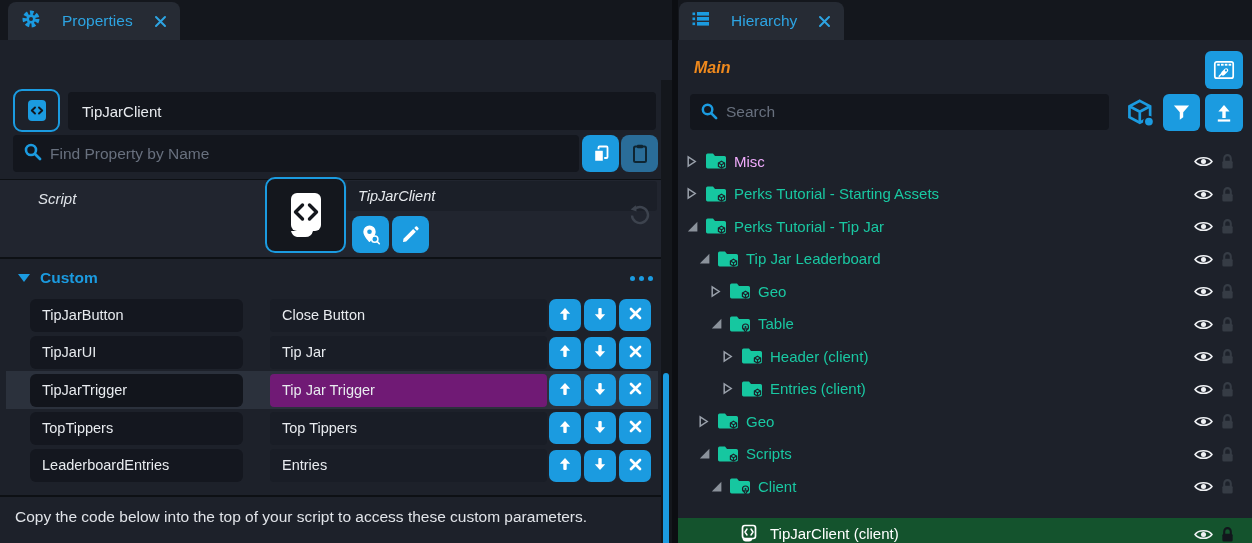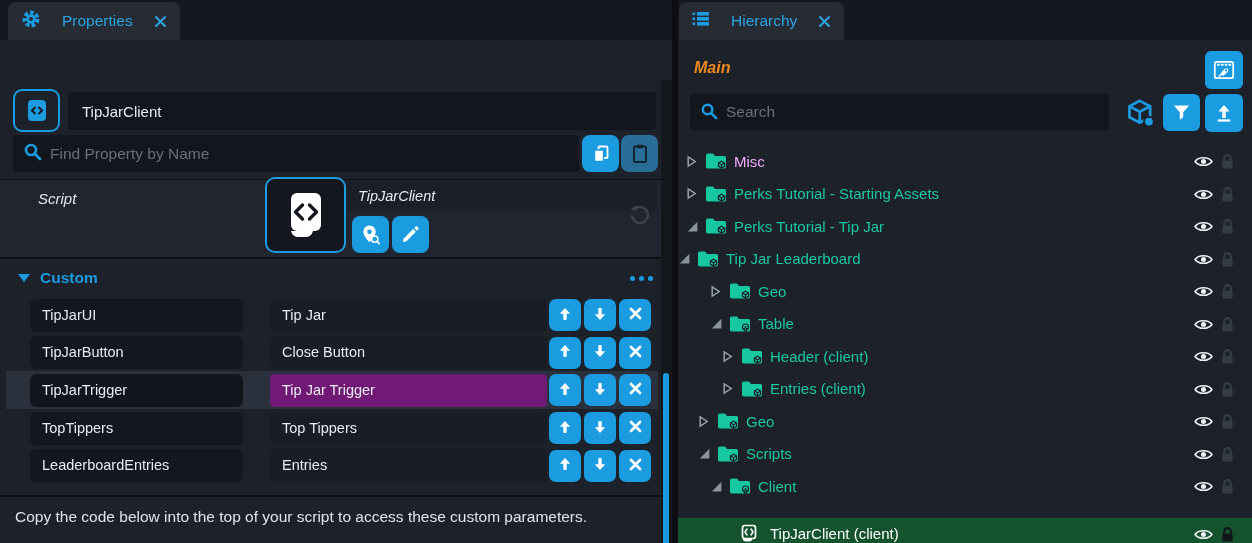--- a/index.html
+++ b/index.html
@@ -190,43 +190,43 @@
       </div>
 
       <div class="custom-header">
         <span class="tri-down"></span>
         <span class="custom-lbl">Custom</span>
         <span class="dots-ic"></span>
       </div>
 
       <div id="custom-rows">
           <div class="crow">
-            <div class="cname">TipJarUI</div>
-            <div class="cval">Tip Jar</div>
+            <div class="cname">TipJarButton</div>
+            <div class="cval">Close Button</div>
             <button class="rowbtn b-up">
               <span><svg width="16" height="16" viewBox="0 0 16 16">
                   <polygon points="8,2 2.8,7.8 13.2,7.8" fill="#fff"></polygon>
                   <rect x="6.3" y="6.8" width="3.4" height="7.2" rx="1" fill="#fff"></rect>
                 </svg></span>
             </button>
             <button class="rowbtn b-down">
               <span><svg width="16" height="16" viewBox="0 0 16 16">
                   <polygon points="8,14 2.8,8.2 13.2,8.2" fill="#fff"></polygon>
                   <rect x="6.3" y="2" width="3.4" height="7.2" rx="1" fill="#fff"></rect>
                 </svg></span>
             </button>
             <button class="rowbtn b-del">
               <span><svg width="15" height="15" viewBox="0 0 15 15">
                   <path d="M3 3 12 12 M12 3 3 12" stroke="#fff" stroke-width="2.7" stroke-linecap="round"></path>
                 </svg></span>
             </button>
           </div>
           <div class="crow">
-            <div class="cname">TipJarButton</div>
-            <div class="cval">Close Button</div>
+            <div class="cname">TipJarUI</div>
+            <div class="cval">Tip Jar</div>
             <button class="rowbtn b-up">
               <span><svg width="16" height="16" viewBox="0 0 16 16">
                   <polygon points="8,2 2.8,7.8 13.2,7.8" fill="#fff"></polygon>
                   <rect x="6.3" y="6.8" width="3.4" height="7.2" rx="1" fill="#fff"></rect>
                 </svg></span>
             </button>
             <button class="rowbtn b-down">
               <span><svg width="16" height="16" viewBox="0 0 16 16">
                   <polygon points="8,14 2.8,8.2 13.2,8.2" fill="#fff"></polygon>
                   <rect x="6.3" y="2" width="3.4" height="7.2" rx="1" fill="#fff"></rect>
@@ -455,21 +455,21 @@
             <span class="t-label tone-teal">Perks Tutorial - Tip Jar</span>
             <span class="t-eye"><svg width="19" height="15" viewBox="0 0 18 14">
                 <path d="M1 7 C4.2 2.2 13.8 2.2 17 7 C13.8 11.8 4.2 11.8 1 7 Z" fill="none" stroke="#eef0f3" stroke-width="1.5"></path>
                 <circle cx="9" cy="7" r="2.4" fill="#eef0f3"></circle>
               </svg></span>
             <span class="t-lock"><svg width="15" height="17" viewBox="0 0 16 17">
                 <path d="M4.5 8 V5.2 a3.5 3.5 0 0 1 7 0 V8" fill="none" stroke="#363c45" stroke-width="2.2"></path>
                 <rect x="2.5" y="7.6" width="11" height="8.4" rx="1.6" fill="#363c45"></rect>
               </svg></span>
           </div>
-          <div class="trow" style="">
+          <div class="trow" style="padding-left: 20px;">
             <span class="t-exp">
               <svg width="13" height="13" viewBox="0 0 13 13">
                 <polygon points="1.8,11.4 11.4,11.4 11.4,1.8" fill="#8b929b"></polygon>
               </svg>
             </span>
             <span class="t-ic">
               <svg width="22" height="18" viewBox="0 0 22 18">
                 <path d="M1 3.2 A1.6 1.6 0 0 1 2.6 1.6 H8 l2 2.4 H19.4 A1.6 1.6 0 0 1 21 5.6 V14.8 a1.6 1.6 0 0 1 -1.6 1.6 H2.6 A1.6 1.6 0 0 1 1 14.8 z" fill="#16c7a0"></path>
                 <g stroke="#1d212a" stroke-width="1.2" fill="#16c7a0">
                   <polygon points="16.5,9.3 19.6,11 19.6,14.4 16.5,16.1 13.4,14.4 13.4,11"></polygon>

